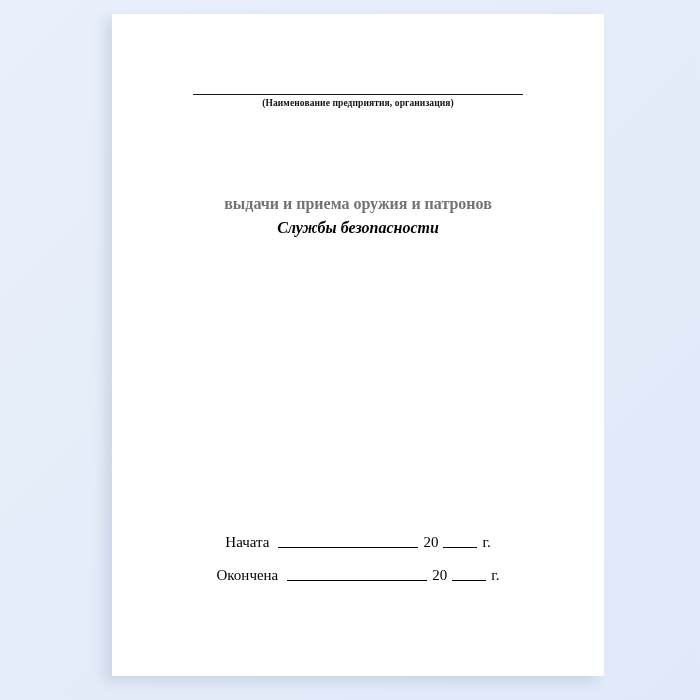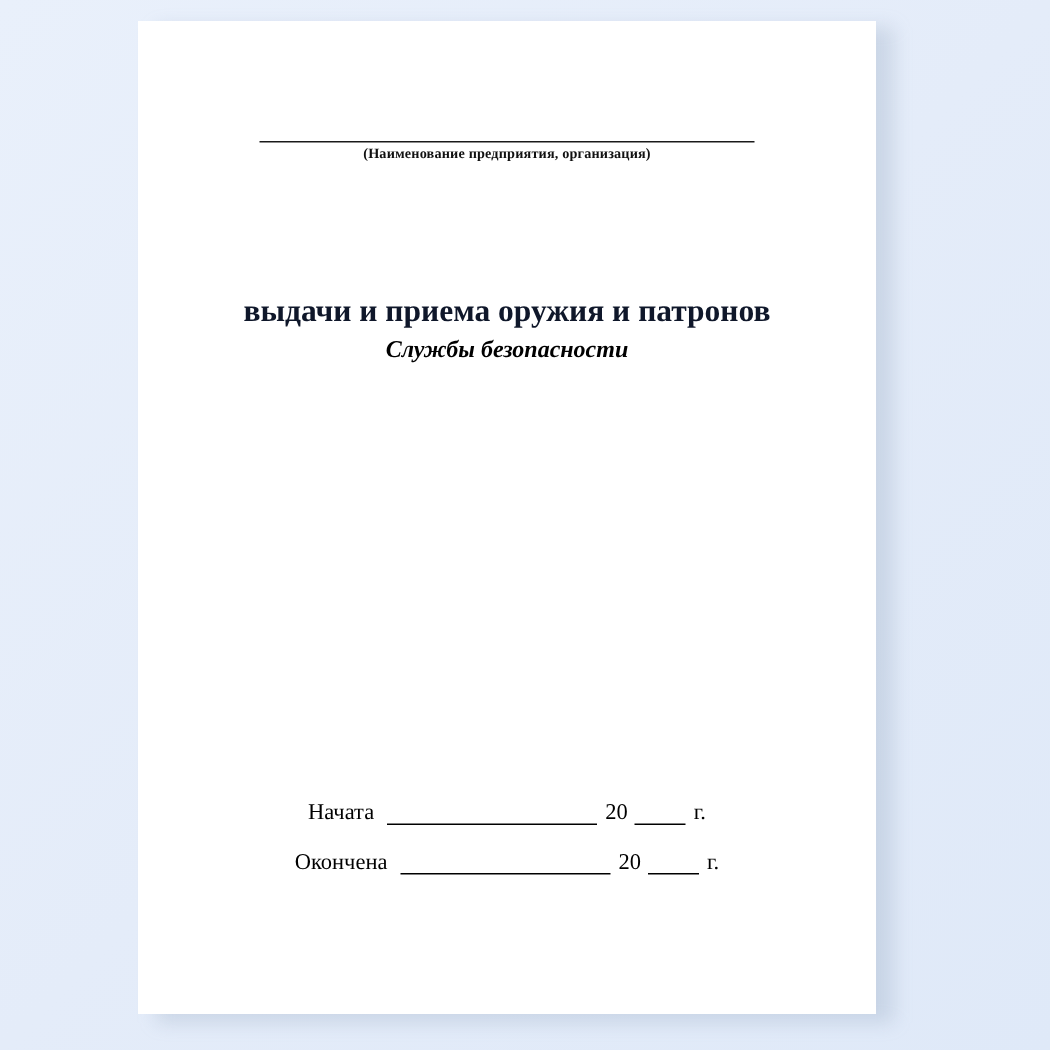--- a/index.html
+++ b/index.html
@@ -24,21 +24,21 @@
     left: 104px;
     top: 18px;
     width: 492px;
     height: 664px;
     background: rgba(120,140,170,0.22);
     filter: blur(6px);
     border-radius: 2px;
   }
   .page {
     position: absolute;
-    left: 92px;
+    left: 112px;
     top: 14px;
     width: 492px;
     height: 662px;
     background: #ffffff;
     box-sizing: border-box;
   }
   .org-block {
     position: absolute;
     left: 0;
     top: 68px;
@@ -69,42 +69,42 @@
   .doc-title {
     font-size: 50px;
     font-weight: bold;
     letter-spacing: 4px;
     color: #000;
     line-height: 1.05;
     font-family: "Liberation Serif", serif;
   }
   .subtitle-1 {
     margin-top: 14px;
-    font-size: 21px;
+    font-size: 16px;
     font-weight: bold;
-    color: #0f172a;
+    color: #737373;
     line-height: 1.35;
   }
   .subtitle-2 {
     margin-top: 2px;
     font-size: 16px;
     font-weight: bold;
     font-style: italic;
     color: #000;
     line-height: 1.35;
   }
   .dates-block {
     position: absolute;
     left: 0;
     top: 520px;
     width: 492px;
   }
   .date-row {
     display: flex;
-    align-items: center;
+    align-items: flex-start;
     justify-content: center;
     font-size: 15px;
     color: #000;
     margin-bottom: 16px;
     white-space: nowrap;
   }
   .date-label {
     font-weight: normal;
     margin-right: 4px;
   }

